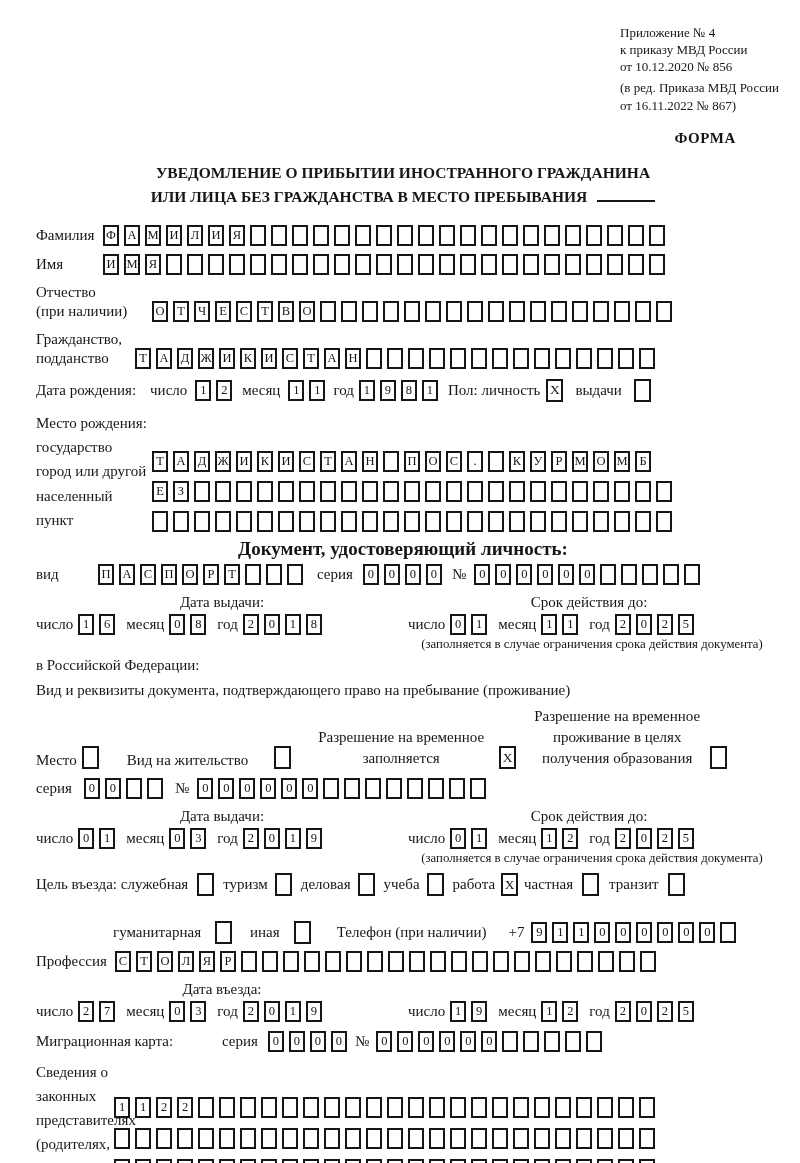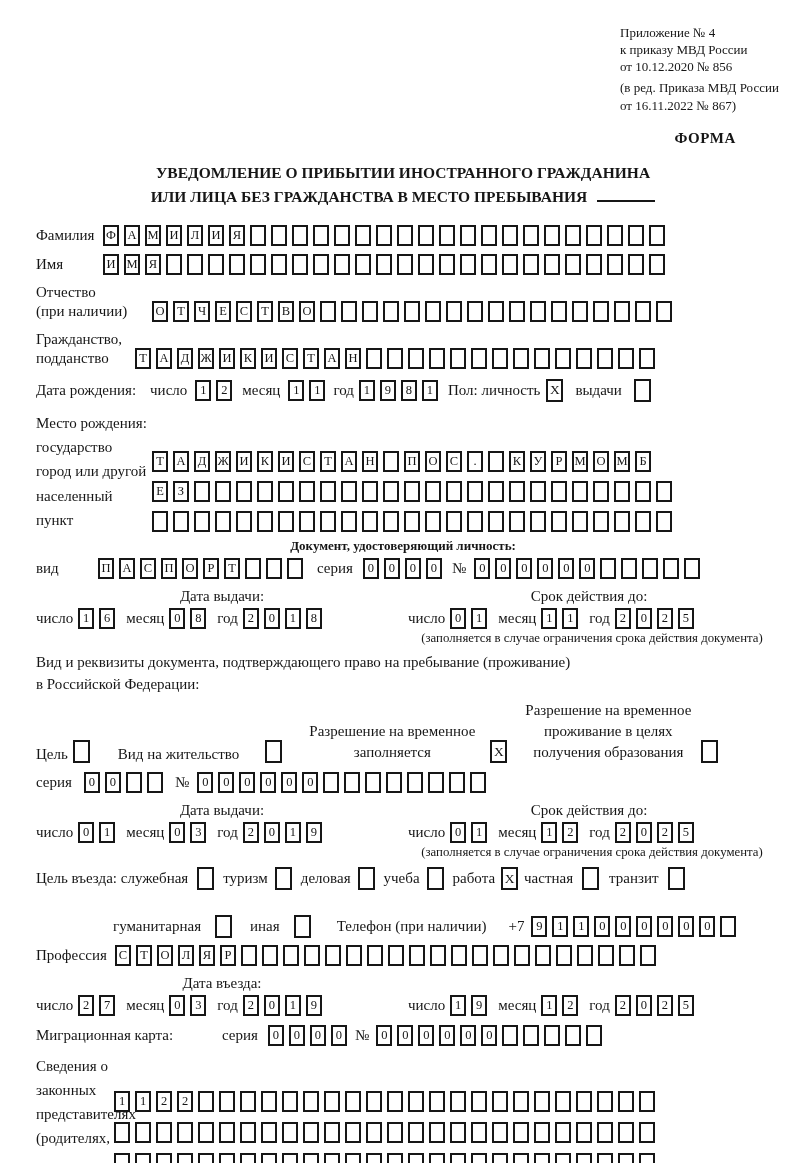--- a/index.html
+++ b/index.html
@@ -314,21 +314,21 @@
           <span class="cell"></span>
           <span class="cell"></span>
           <span class="cell"></span>
           <span class="cell"></span>
           <span class="cell"></span>
           <span class="cell"></span>
         </span>
     </span>
   </div>
 
-  <div style="text-align:center; font-weight:bold; margin-top:6px; font-size:13px">Документ, удостоверяющий личность:</div>
+  <div style="text-align:center; font-weight:bold; margin-top:6px; font-size:19px">Документ, удостоверяющий личность:</div>
 
   <div class="frow" style="margin-top:4px">
     <span style="width:62px">вид</span>
     <span class="cells">
         <span class="cell">П</span>
         <span class="cell">А</span>
         <span class="cell">С</span>
         <span class="cell">П</span>
         <span class="cell">О</span>
         <span class="cell">Р</span>
@@ -399,25 +399,25 @@
       <span class="cells">
           <span class="cell">2</span>
           <span class="cell">0</span>
           <span class="cell">2</span>
           <span class="cell">5</span>
         </span>
     </div>
   </div>
   <div class="note-row">(заполняется в случае ограничения срока действия документа)</div>
 
+  <div style="margin-top:5px">в Российской Федерации:</div>
   <div style="margin-top:8px">Вид и реквизиты документа, подтверждающего право на пребывание (проживание)</div>
-  <div style="margin-top:5px">в Российской Федерации:</div>
 
   <div class="frow top" style="margin-top:7px">
-    <span style="margin-top:3px">Цель</span>
+    <span style="margin-top:3px">Место</span>
     <span class="checkbox" style="margin-left:5px"></span>
     <span style="margin-left:28px; margin-top:3px">Вид на жительство</span>
     <span class="checkbox" style="margin-left:26px"></span>
     <span class="stack" style="margin-left:22px; width:176px">
       <span>Разрешение на временное</span><br>
       <span>заполняется</span>
     </span>
     <span class="checkbox" style="margin-left:10px">X</span>
     <span class="stack" style="margin-left:16px; width:170px">
       <span>Разрешение на временное</span><br>

